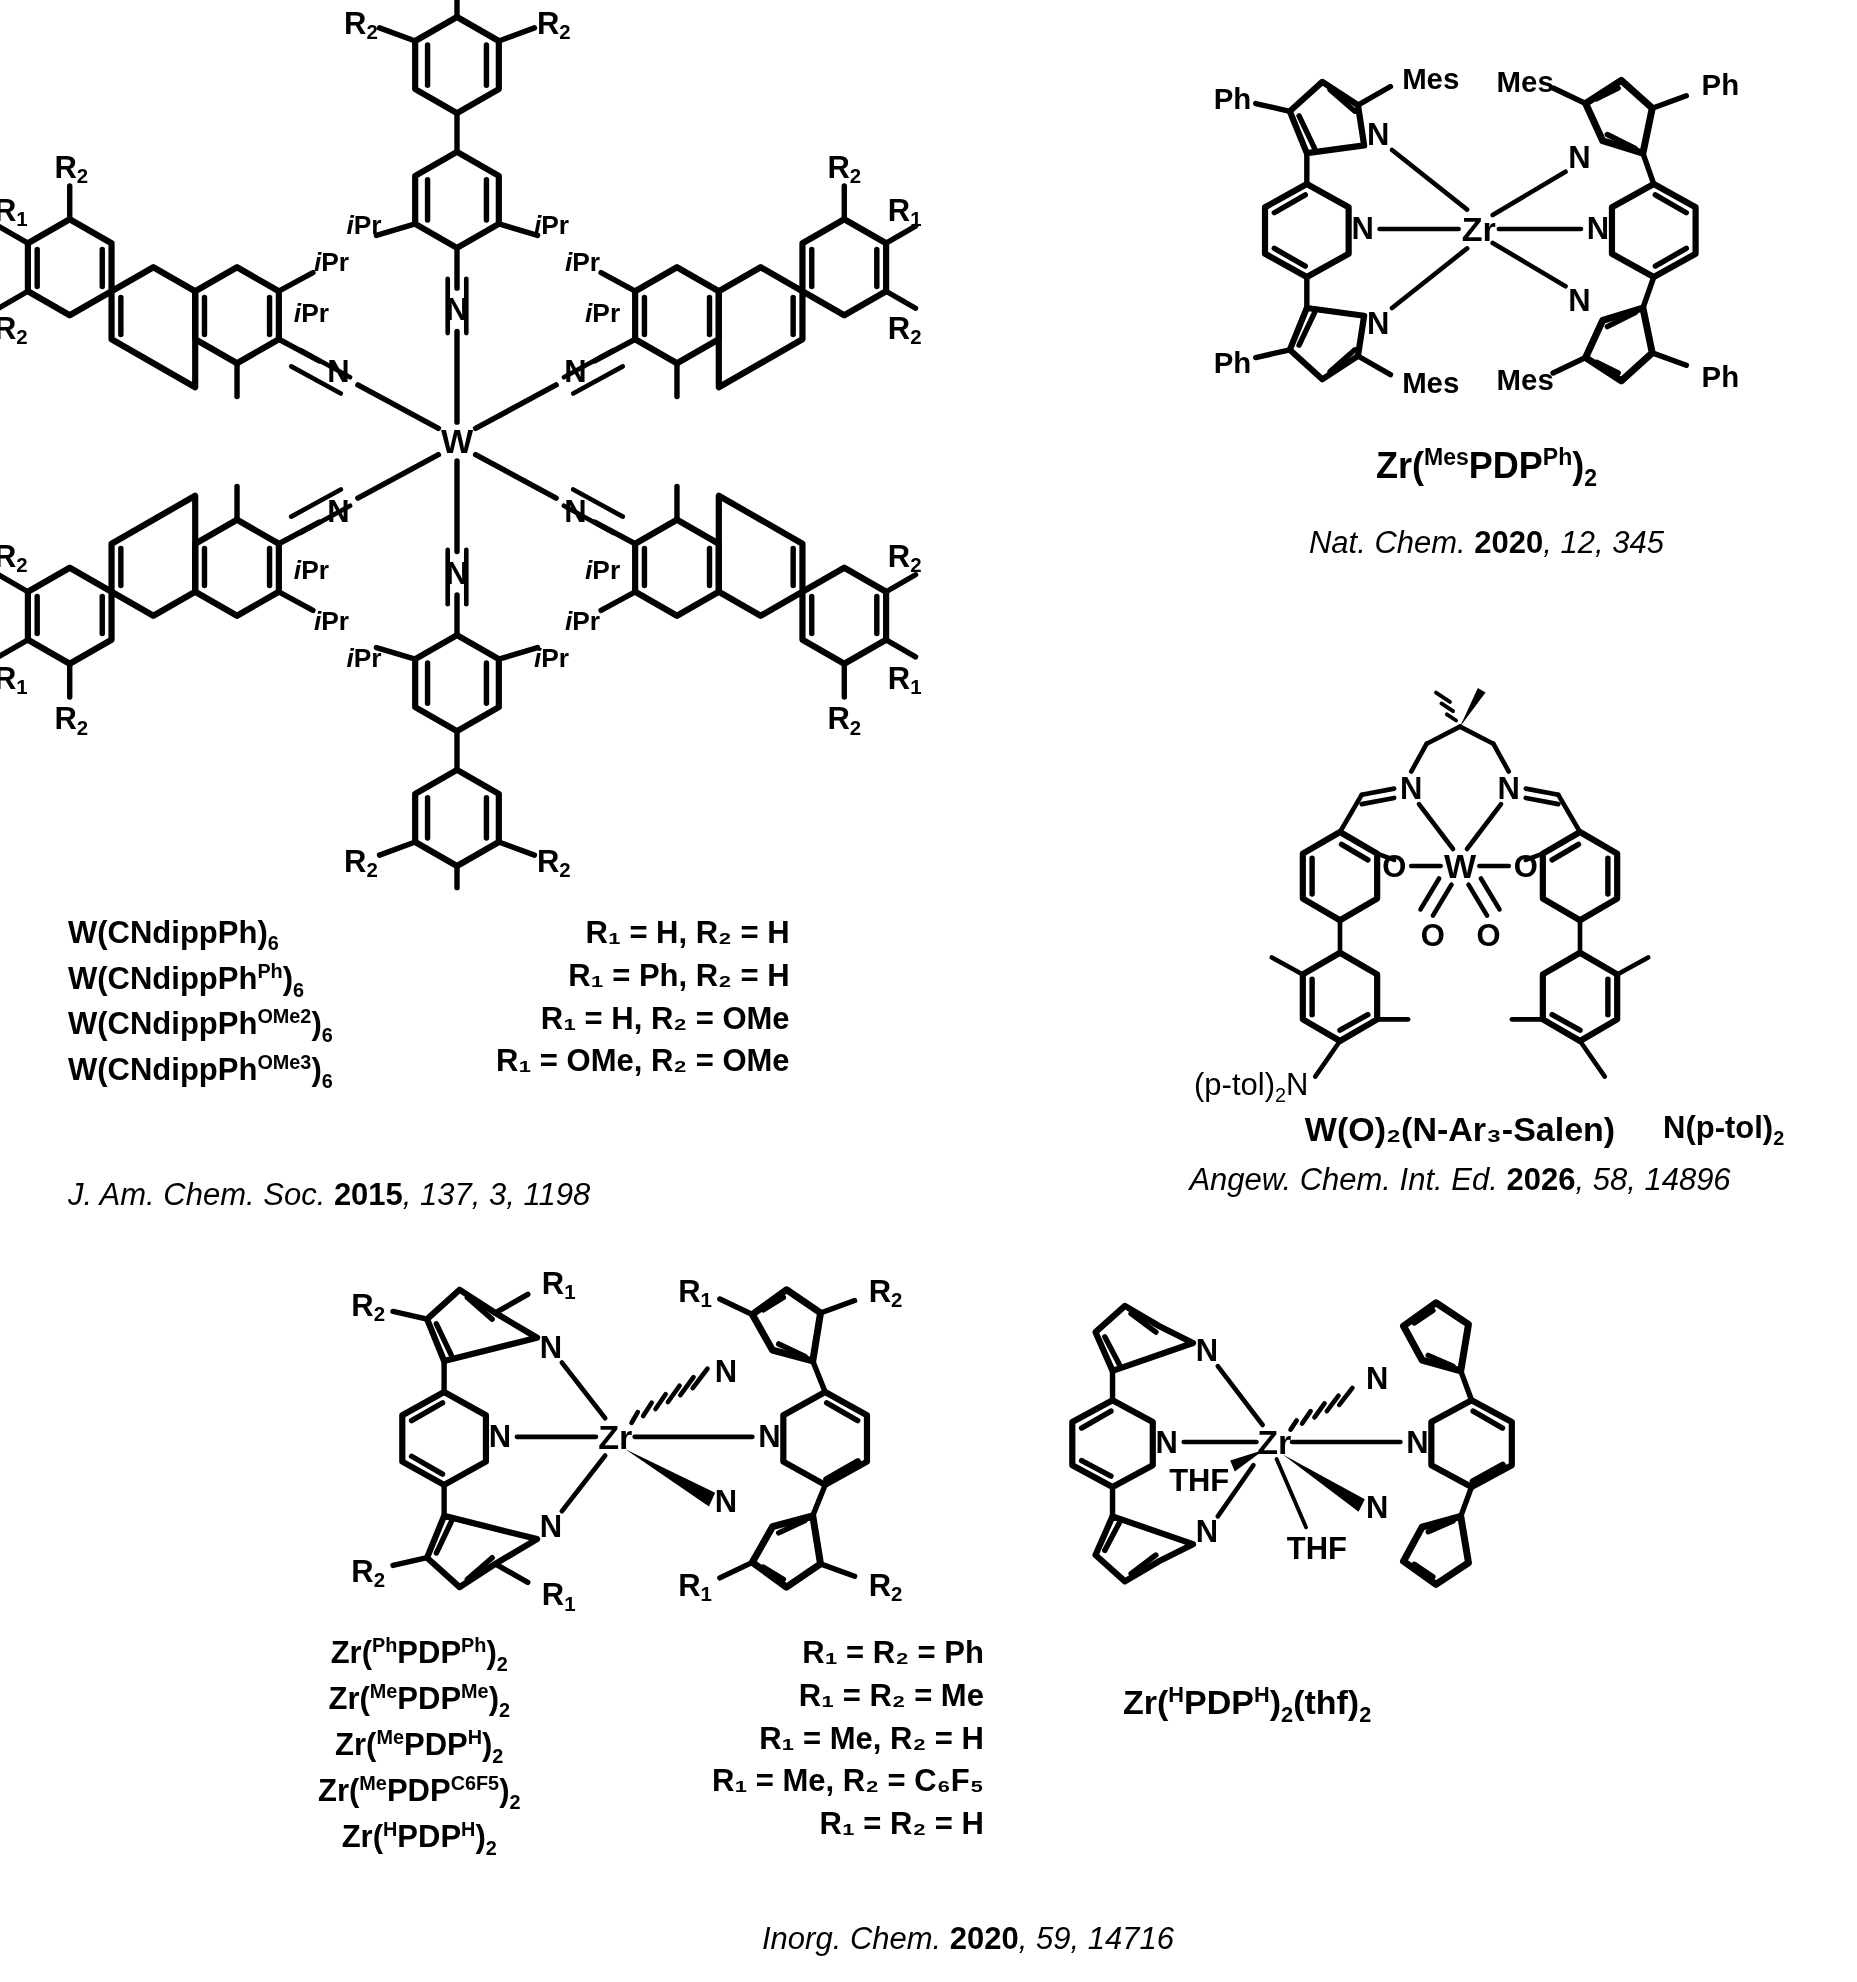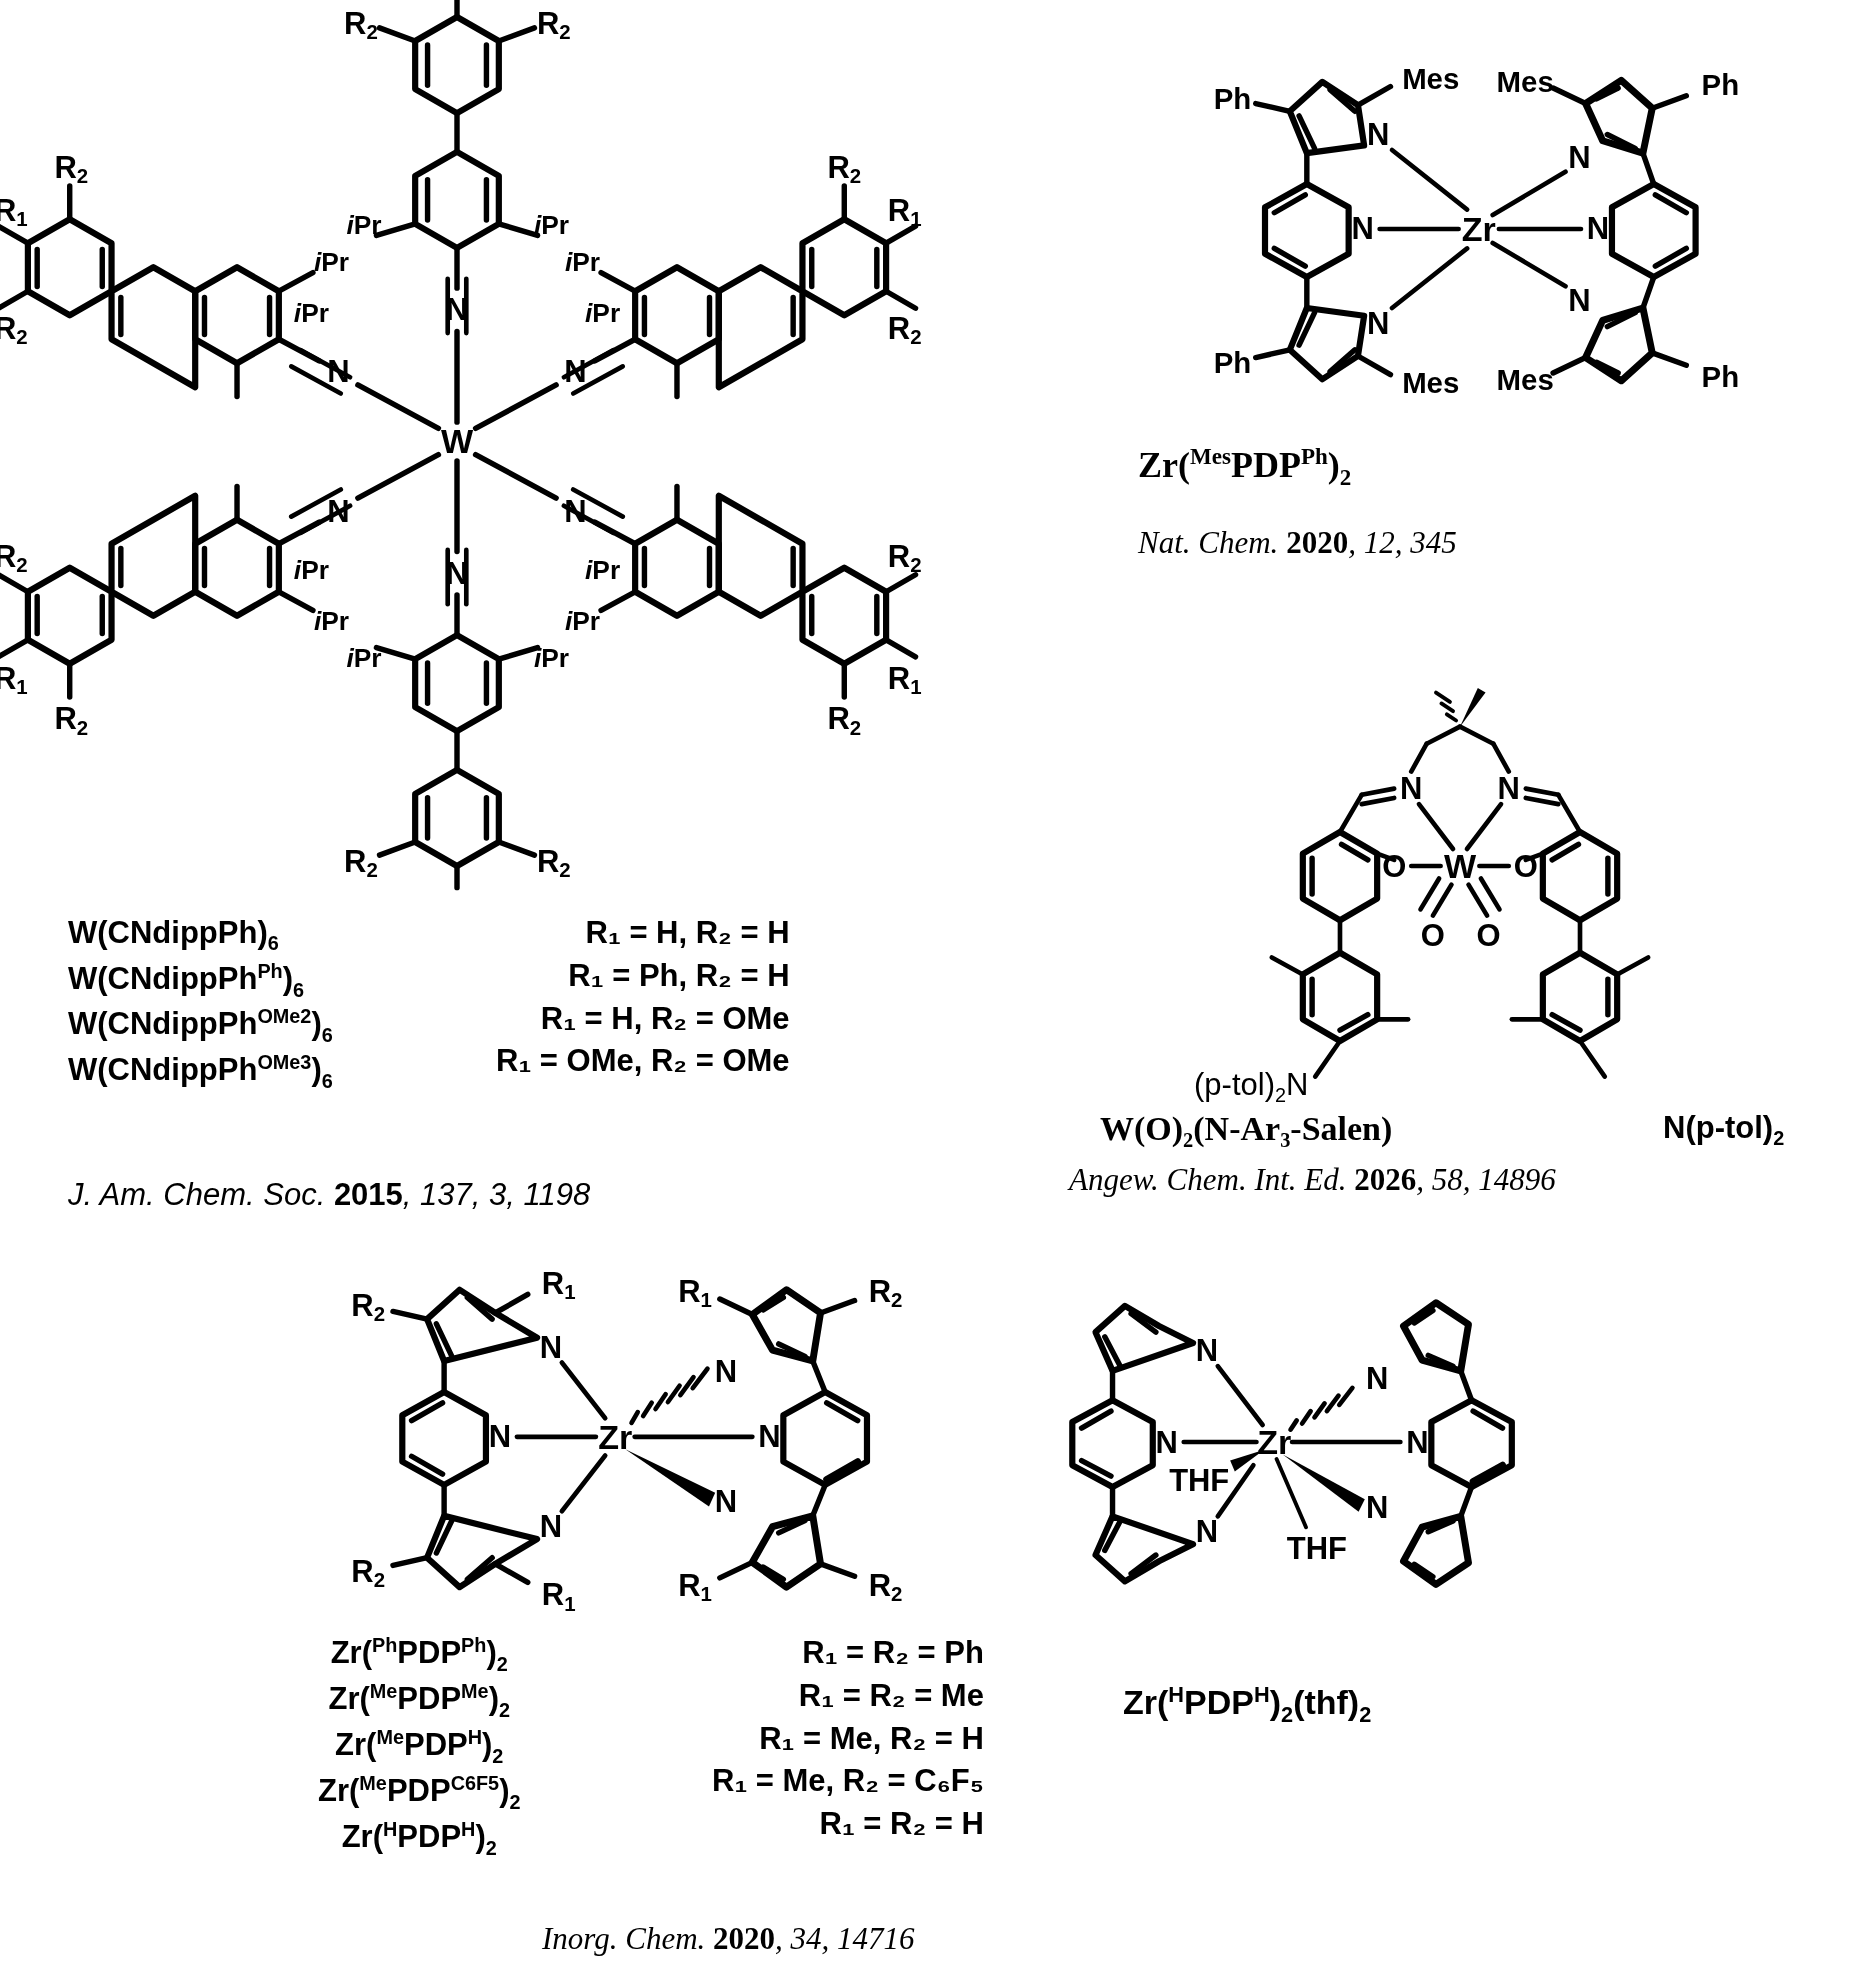--- a/index.html
+++ b/index.html
@@ -23,21 +23,21 @@
   .ital{font-style:italic;}
   
   .txtblock{position:absolute;}
   .cname{font-weight:bold;font-size:31px;white-space:nowrap;line-height:1.38;}
   .cname sup{font-size:0.64em;vertical-align:super;font-weight:bold;}
   .cname sub{font-size:0.64em;vertical-align:sub;font-weight:bold;}
   .rdef{font-weight:bold;font-size:31px;white-space:nowrap;line-height:1.38;text-align:right;}
   .cite{font-style:italic;font-size:31px;white-space:nowrap;}
   .cite b{font-weight:bold;font-style:normal;}
   .cite i{font-style:italic;}
-  .ctr{text-align:left;font-family:Liberation Serif, serif;}
+  .ctr{text-align:center;}
 </style>
 </head>
 <body>
 
 <div class="panel" style="left:0px;top:0px;width:914px;height:883px;">
 <svg width="914" height="883" viewBox="0 0 1180 1140">
   <defs>
     <g id="ar6">
       <polygon class="bond b8" points="0,-62 54,-31 54,31 0,62 -54,31 -54,-31"></polygon>
       <line class="bond b7" x1="-38" y1="-25" x2="-38" y2="25"></line>
@@ -595,16 +595,16 @@
 </svg>
 </div>
 
 <div class="txtblock cname" style="left:1123px;top:1632px;font-size:34px;margin-top:47px;">
   <span>Zr(</span><sup>H</sup><span>PDP</span><sup>H</sup><span>)</span><sub>2</sub><span>(thf)</span><sub>2</sub>
 </div>
 
 <div class="txtblock cite ctr" style="left:542px;top:1921px;width:852px;">
   <i>Inorg. Chem.</i>
   <b>2020</b><span>,</span>
-  <i>34</i><span>,</span>
+  <i>59</i><span>,</span>
   <span>14716</span>
 </div>
 
 
 </body></html>

